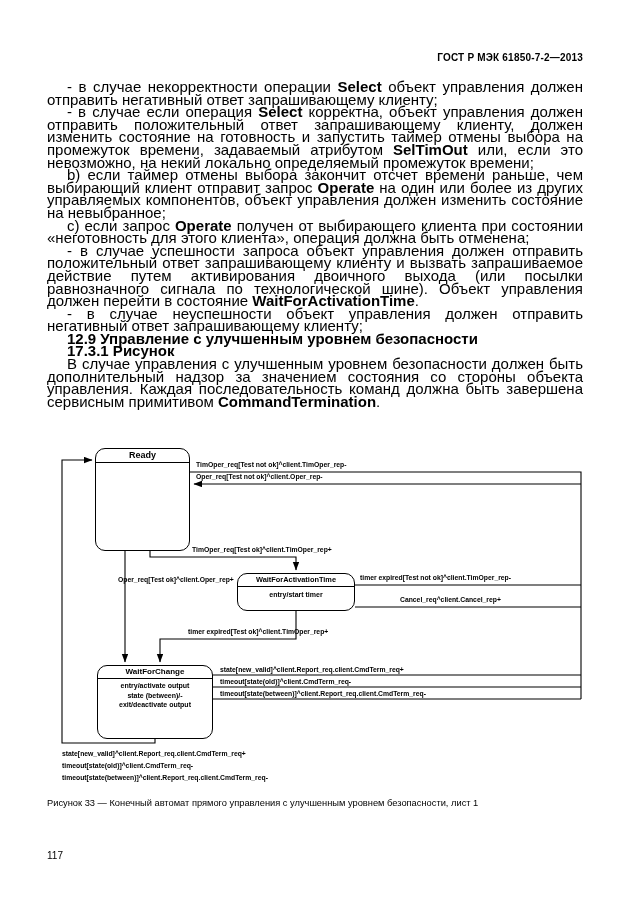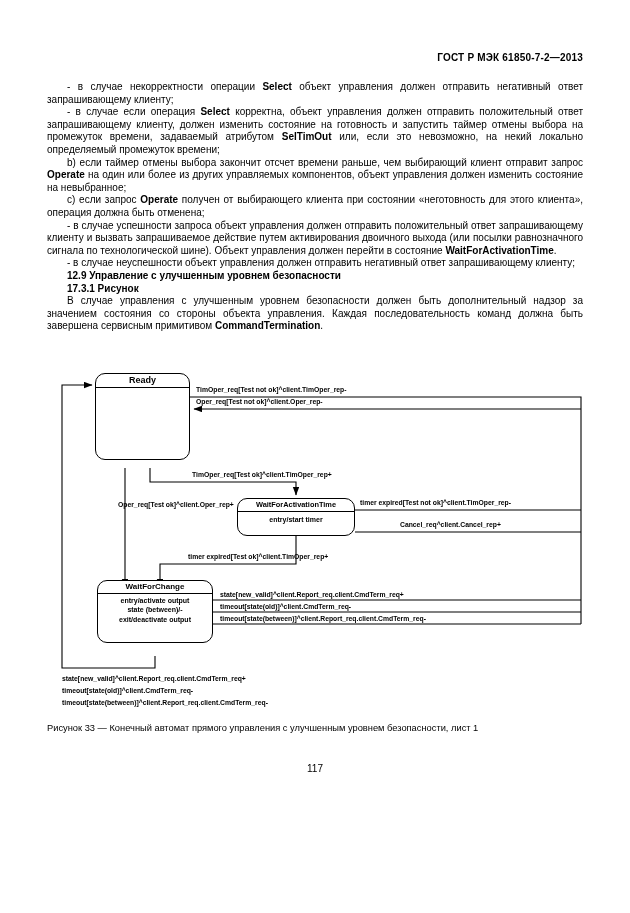--- a/index.html
+++ b/index.html
@@ -6,55 +6,55 @@
   body {
     width:630px; height:913px;
     background:#ffffff;
     font-family:"Liberation Sans", sans-serif;
     color:#000;
     position:relative;
     overflow:hidden;
   }
   .page { position:absolute; inset:0; padding:52px 47px 0 47px; box-sizing:border-box; }
   .doc-header { text-align:right; font-size:10px; font-weight:bold; letter-spacing:0.2px; }
-  .body-text { margin-top:18px; font-size:10px; line-height:12.6px; text-align:justify; }
+  .body-text { margin-top:18px; font-size:15px; line-height:12.6px; text-align:justify; }
   .body-text p { margin:0; text-indent:20px; }
   .body-text p.bold { font-weight:bold; }
   .b { font-weight:bold; }
 
   .diagram { position:relative; width:536px; height:348px; margin-top:32px; margin-left:-47px; width:630px; }
   .diagram svg { position:absolute; left:0; top:0; }
   .state {
     position:absolute; box-sizing:border-box;
     border:1.4px solid #000; border-radius:10px; background:#fff;
     overflow:hidden;
   }
   .state-title {
     font-weight:bold; text-align:center;
     border-bottom:1.2px solid #000;
     padding:1px 2px 2px 2px;
   }
   .state-line { font-weight:bold; text-align:center; line-height:9.5px; }
-  .st-ready   { left:95px;  top:8px;   width:95px;  height:87px; }
+  .st-ready   { left:95px;  top:8px;   width:95px;  height:103px; }
   .st-ready .state-title { font-size:9px; }
   .st-wfat    { left:237px; top:133px; width:118px; height:38px; }
   .st-wfat .state-title { font-size:7.4px; }
   .st-wfat .state-line  { font-size:7px; margin-top:3px; }
-  .st-wfc     { left:97px;  top:215px; width:116px; height:63px; }
+  .st-wfc     { left:97px;  top:225px; width:116px; height:74px; }
   .st-wfc .state-title { font-size:8px; }
   .st-wfc .state-line  { font-size:7px; }
   .st-wfc .state-body { padding-top:2px; }
 
   .dlabel {
     position:absolute; font-size:6.8px; font-weight:bold; white-space:nowrap;
     line-height:8px;
   }
 
   .caption { font-size:9.3px; margin-top:10px; }
-  .page-number { text-align:center; font-size:10px; margin-top:30px; }
+  .page-number { text-align:left; font-size:10px; margin-top:42px; }
 </style>
 </head>
 <body>
 
 <div class="page">
 
   <div class="doc-header">ГОСТ Р МЭК 61850-7-2—2013</div>
 
   <div class="body-text">
       <p><span>- в случае некорректности операции </span><span class="b">Select</span><span> объект управления должен отправить негативный ответ запрашивающему клиенту;</span></p>

